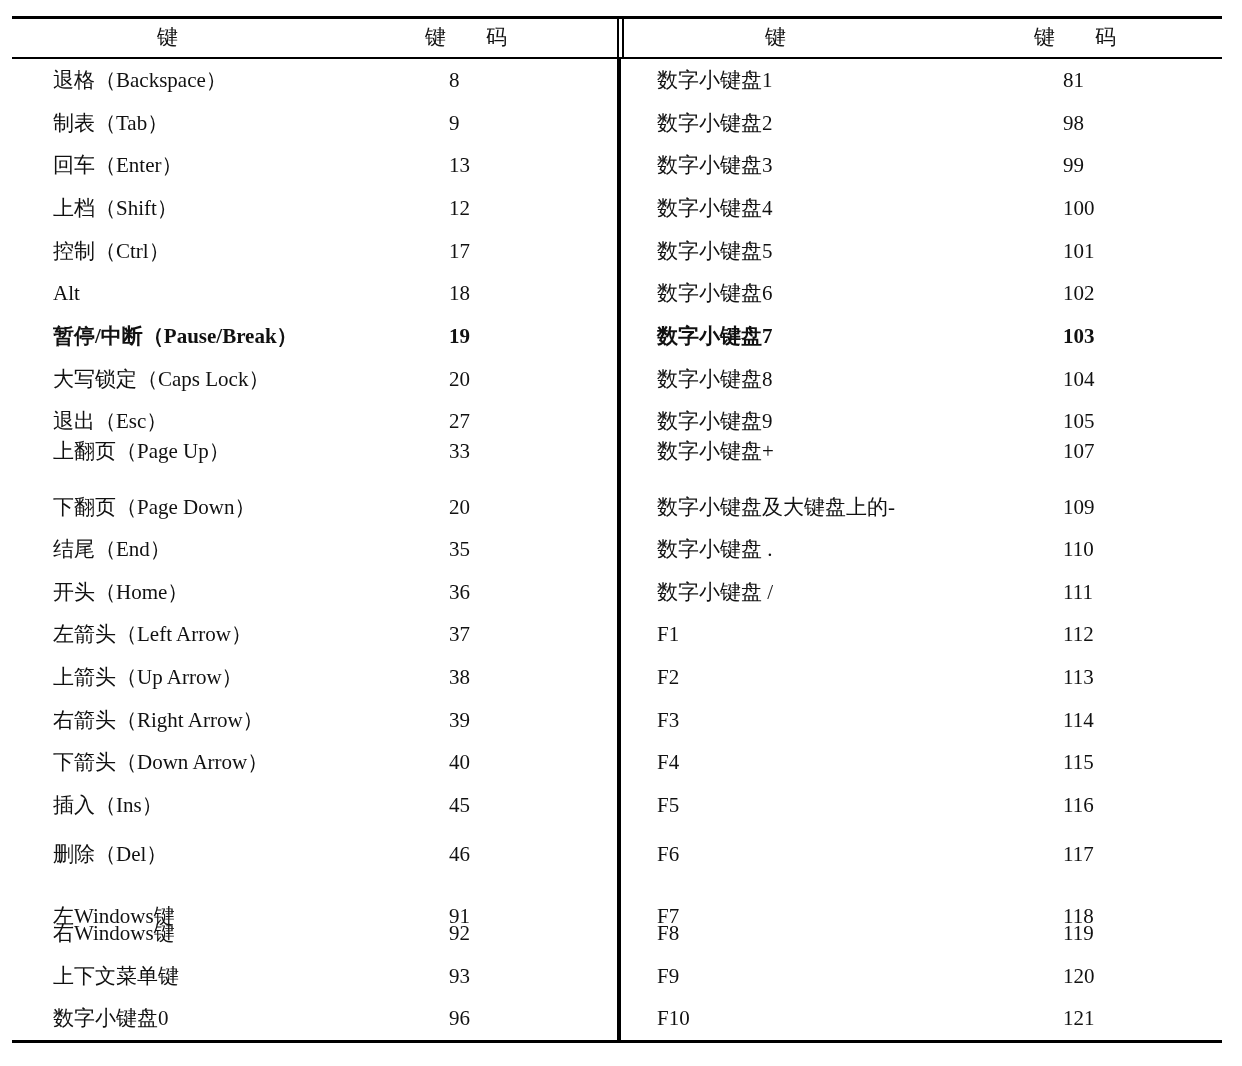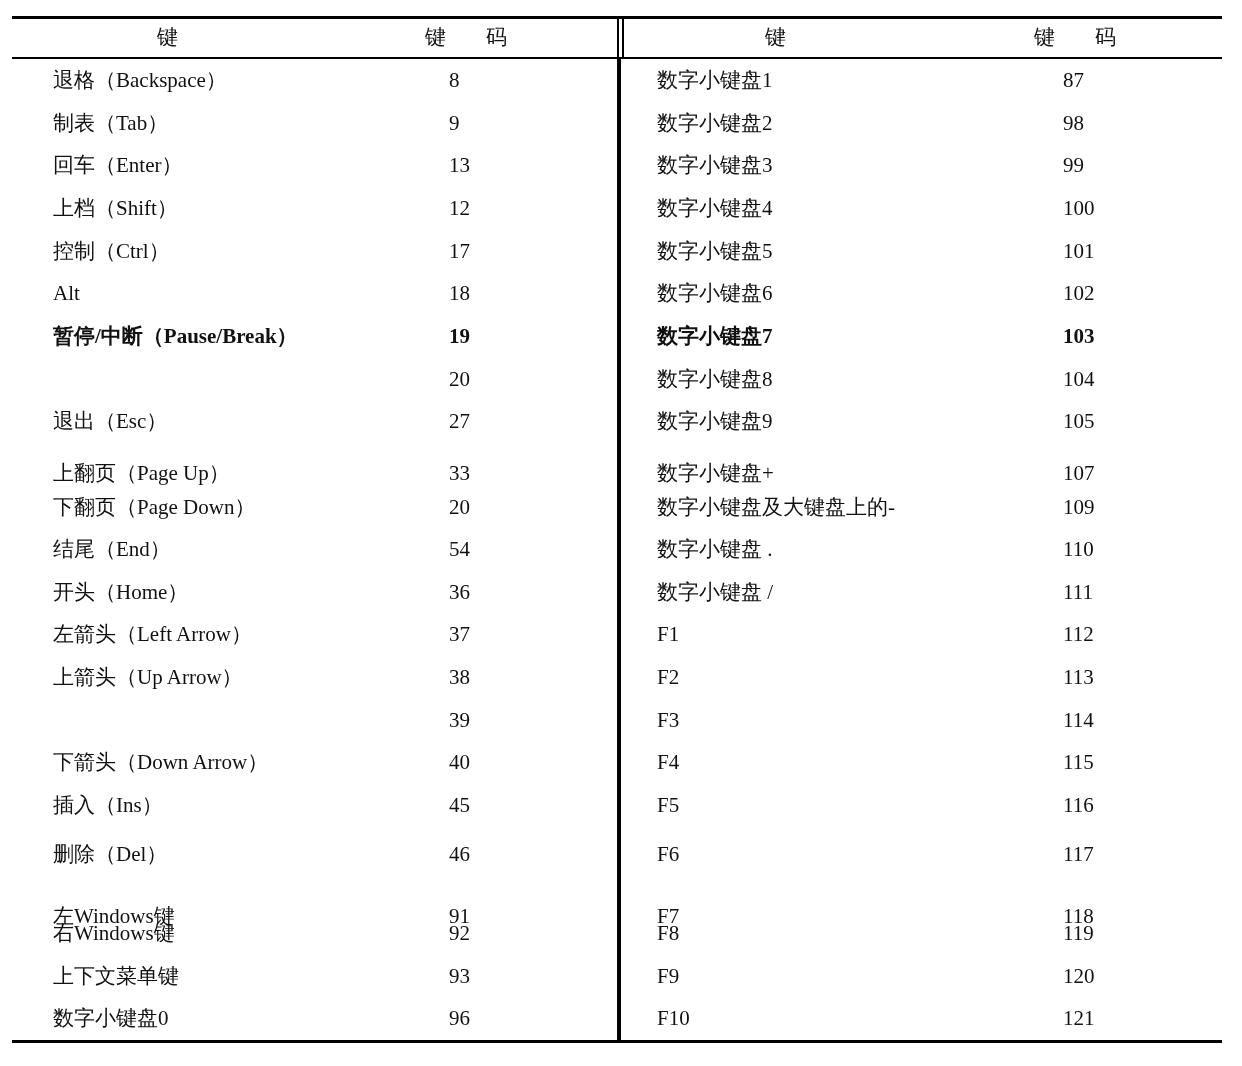--- a/index.html
+++ b/index.html
@@ -37,21 +37,21 @@
   <div class="hcell h-key-r">键</div>
   <div class="hcell h-code-r">键码</div>
   <div class="rule-head"></div>
   <div class="vdiv-body"></div>
 
   <div class="rows" id="rows">
       <div class="row" style="top: 0px;">
         <span class="c k-l">退格（Backspace）</span>
         <span class="c v-l">8</span>
         <span class="c k-r">数字小键盘1</span>
-        <span class="c v-r">87</span>
+        <span class="c v-r">81</span>
       </div>
       <div class="row" style="top: 42.65px;">
         <span class="c k-l">制表（Tab）</span>
         <span class="c v-l">9</span>
         <span class="c k-r">数字小键盘2</span>
         <span class="c v-r">98</span>
       </div>
       <div class="row" style="top: 85.3px;">
         <span class="c k-l">回车（Enter）</span>
         <span class="c v-l">13</span>
@@ -76,45 +76,46 @@
         <span class="c k-r">数字小键盘6</span>
         <span class="c v-r">102</span>
       </div>
       <div class="row" style="top: 255.9px; font-weight: bold;">
         <span class="c k-l">暂停/中断（Pause/Break）</span>
         <span class="c v-l">19</span>
         <span class="c k-r">数字小键盘7</span>
         <span class="c v-r">103</span>
       </div>
       <div class="row" style="top: 298.55px;">
+        <span class="c k-l">大写锁定（Caps Lock）</span>
         <span class="c v-l">20</span>
         <span class="c k-r">数字小键盘8</span>
         <span class="c v-r">104</span>
       </div>
       <div class="row" style="top: 341.2px;">
         <span class="c k-l">退出（Esc）</span>
         <span class="c v-l">27</span>
         <span class="c k-r">数字小键盘9</span>
         <span class="c v-r">105</span>
       </div>
-      <div class="row" style="top: 393px;">
+      <div class="row" style="top: 371px;">
         <span class="c k-l">上翻页（Page Up）</span>
         <span class="c v-l">33</span>
         <span class="c k-r">数字小键盘+</span>
         <span class="c v-r">107</span>
       </div>
       <div class="row" style="top: 426.5px;">
         <span class="c k-l">下翻页（Page Down）</span>
         <span class="c v-l">20</span>
         <span class="c k-r">数字小键盘及大键盘上的-</span>
         <span class="c v-r">109</span>
       </div>
       <div class="row" style="top: 469.15px; text-align: right;">
         <span class="c k-l">结尾（End）</span>
-        <span class="c v-l">54</span>
+        <span class="c v-l">35</span>
         <span class="c k-r">数字小键盘 .</span>
         <span class="c v-r">110</span>
       </div>
       <div class="row" style="top: 511.8px;">
         <span class="c k-l">开头（Home）</span>
         <span class="c v-l">36</span>
         <span class="c k-r">数字小键盘 /</span>
         <span class="c v-r">111</span>
       </div>
       <div class="row" style="top: 554.45px;">
@@ -123,20 +124,21 @@
         <span class="c k-r">F1</span>
         <span class="c v-r">112</span>
       </div>
       <div class="row" style="top: 597.1px;">
         <span class="c k-l">上箭头（Up Arrow）</span>
         <span class="c v-l">38</span>
         <span class="c k-r">F2</span>
         <span class="c v-r">113</span>
       </div>
       <div class="row" style="top: 639.75px;">
+        <span class="c k-l">右箭头（Right Arrow）</span>
         <span class="c v-l">39</span>
         <span class="c k-r">F3</span>
         <span class="c v-r">114</span>
       </div>
       <div class="row" style="top: 682.4px;">
         <span class="c k-l">下箭头（Down Arrow）</span>
         <span class="c v-l">40</span>
         <span class="c k-r">F4</span>
         <span class="c v-r">115</span>
       </div>

